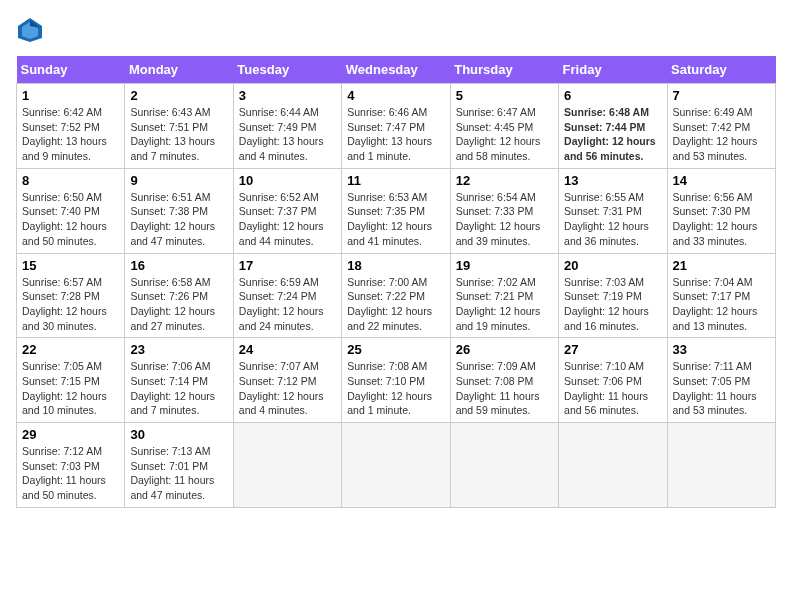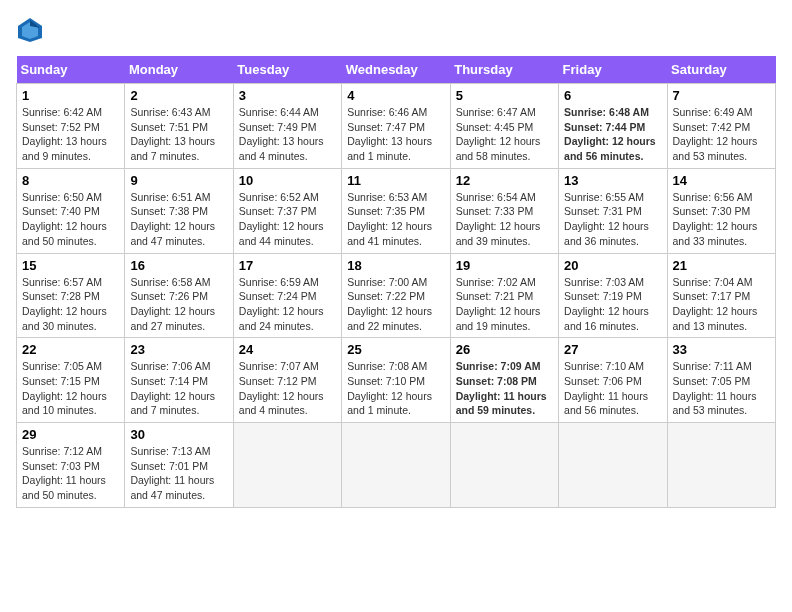--- a/index.html
+++ b/index.html
@@ -225,21 +225,21 @@
 Daylight: 12 hours
 and 7 minutes.</span></td>
         <td><span class="day-num">24</span><span class="day-info" style="white-space: pre-line; text-align: right;">Sunrise: 7:07 AM
 Sunset: 7:12 PM
 Daylight: 12 hours
 and 4 minutes.</span></td>
         <td><span class="day-num">25</span><span class="day-info" style="white-space: pre-line;">Sunrise: 7:08 AM
 Sunset: 7:10 PM
 Daylight: 12 hours
 and 1 minute.</span></td>
-        <td><span class="day-num">26</span><span class="day-info" style="white-space: pre-line; font-weight: bold;">Sunrise: 7:09 AM
+        <td><span class="day-num">26</span><span class="day-info" style="white-space: pre-line;">Sunrise: 7:09 AM
 Sunset: 7:08 PM
 Daylight: 11 hours
 and 59 minutes.</span></td>
         <td><span class="day-num">27</span><span class="day-info" style="white-space: pre-line; text-align: center;">Sunrise: 7:10 AM
 Sunset: 7:06 PM
 Daylight: 11 hours
 and 56 minutes.</span></td>
         <td><span class="day-num">33</span><span class="day-info" style="white-space: pre-line;">Sunrise: 7:11 AM
 Sunset: 7:05 PM
 Daylight: 11 hours

